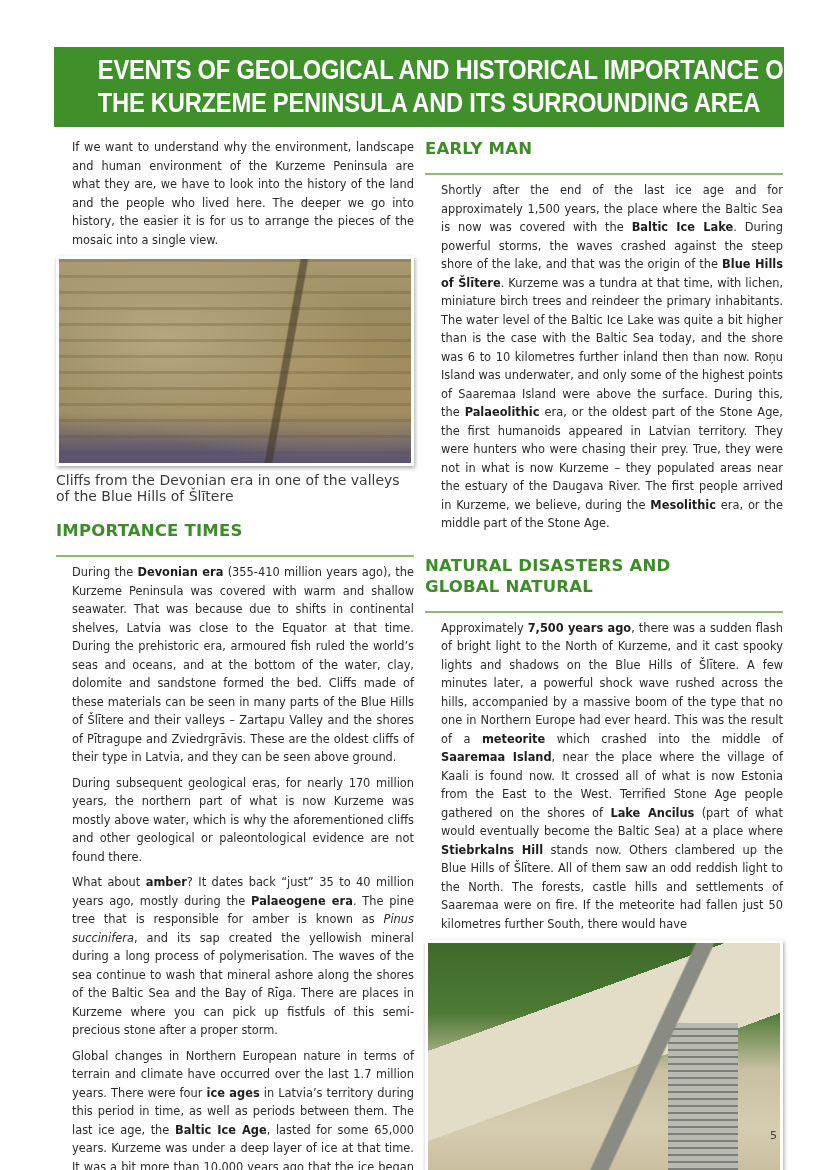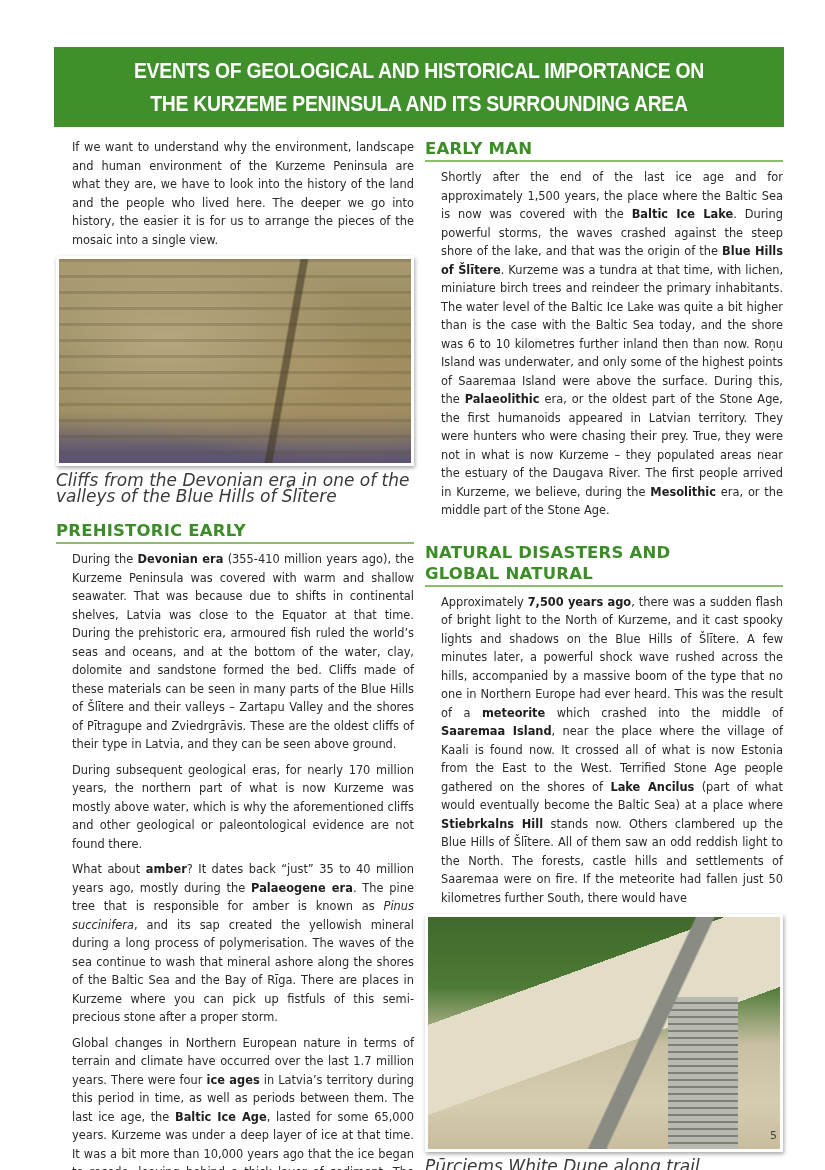--- a/index.html
+++ b/index.html
@@ -1,63 +1,63 @@
 <!DOCTYPE html>
 <html><head>
 <meta charset="utf-8">
 <style>
   html, body { margin: 0; padding: 0; background: #ffffff; }
   body { width: 825px; height: 1170px; position: relative; overflow: hidden;
          font-family: "DejaVu Sans", sans-serif; color: #2a2a2a; }
   .banner { position: absolute; left: 54px; top: 47px; width: 730px; height: 80px;
             background: #3f8f2a; color: #fff; text-align: center;
             font-family: "Liberation Sans", sans-serif; font-weight: bold;
-            font-size: 22px; line-height: 33px; padding-top: 7px; box-sizing: border-box;
+            font-size: 27px; line-height: 33px; padding-top: 7px; box-sizing: border-box;
             letter-spacing: -0.3px; transform-origin: center; }
   .banner div { transform: scaleX(0.88); white-space: nowrap; }
   .col { position: absolute; top: 138px; width: 358px; font-size: 11.4px; line-height: 18.5px; }
   .col-left { left: 56px; }
   .col-right { left: 425px; top: 138px; }
   p { margin: 0 0 7px 16px; text-align: justify; }
   b { color: #1e1e1e; }
   .heading { color: #3c8c28; font-weight: bold; font-size: 16.5px; line-height: 21px;
-             border-bottom: 2px solid #8bbd6b; padding-bottom: 1px; margin: 0 0 6px 0;
+             border-bottom: 2px solid #8bbd6b; padding-bottom: 14px; margin: 0 0 6px 0;
              letter-spacing: 0.2px; }
   .photo { border: 3px solid #fff; box-shadow: 1px 2px 4px rgba(0,0,0,0.35); position: relative; overflow: hidden; }
   .photo-cliffs { width: 352px; height: 204px; margin: 6px 0 6px 0;
     background:
       linear-gradient(100deg, transparent 0 62%, rgba(60,50,30,0.55) 62.5% 64%, transparent 64.5%),
       repeating-linear-gradient(180deg, rgba(90,80,50,0.25) 0 3px, transparent 3px 16px),
       radial-gradient(ellipse at 30% 40%, #b7a780 0%, transparent 60%),
       radial-gradient(ellipse at 80% 55%, #a58f62 0%, transparent 60%),
       linear-gradient(180deg, #a99a70 0%, #8e8458 45%, #9b8a5e 75%, #5d5670 95%, #5b5270 100%); }
   .photo-dune { width: 352px; height: 232px; margin: 0 0 6px 0;
     background:
       linear-gradient(115deg, transparent 0 58%, #8a8c84 58.5% 62%, transparent 62.5%),
       repeating-linear-gradient(180deg, #b8b9b0 0 5px, #7d7f78 5px 7px) 240px 80px / 70px 160px no-repeat,
       linear-gradient(160deg, transparent 0 30%, #e3dcc6 30% 55%, transparent 55%),
       linear-gradient(180deg, #3f6a2c 0%, #4d7a35 30%, #c9c0a2 55%, #d6ccb0 80%, #c8bd9c 100%); }
-  .caption { font-style: italic; color: #3a3a3a; font-size: 17px; line-height: 16px; margin: 0 0 16px 0; }
+  .caption { color: #3a3a3a; font-size: 14px; line-height: 16px; margin: 0 0 16px 0; }
   .page-number { position: absolute; right: 48px; top: 1129px; font-size: 11px; color: #444; }
 </style>
 </head>
 <body>
 
 <div class="banner">
   <div>EVENTS OF GEOLOGICAL AND HISTORICAL IMPORTANCE ON</div>
   <div>THE KURZEME PENINSULA AND ITS SURROUNDING AREA</div>
 </div>
 
 <div class="col col-left">
   <p>If we want to understand why the environment, landscape and human environment of the Kurzeme Peninsula are what they are, we have to look into the history of the land and the people who lived here. The deeper we go into history, the easier it is for us to arrange the pieces of the mosaic into a single view.</p>
 
   <div class="photo photo-cliffs"></div>
   <div class="caption">Cliffs from the Devonian era in one of the valleys of the Blue Hills of Šlītere</div>
 
-  <div class="heading">PREHISTORIC EARLY</div>
+  <div class="heading">IMPORTANCE TIMES</div>
 
   <p><span>During the </span><b>Devonian era</b><span> (355-410 million years ago), the Kurzeme Peninsula was covered with warm and shallow seawater. That was because due to shifts in continental shelves, Latvia was close to the Equator at that time. During the prehistoric era, armoured fish ruled the world’s seas and oceans, and at the bottom of the water, clay, dolomite and sandstone formed the bed. Cliffs made of these materials can be seen in many parts of the Blue Hills of Šlītere and their valleys – Zartapu Valley and the shores of Pītragupe and Zviedrgrāvis. These are the oldest cliffs of their type in Latvia, and they can be seen above ground.</span></p>
 
   <p>During subsequent geological eras, for nearly 170 million years, the northern part of what is now Kurzeme was mostly above water, which is why the aforementioned cliffs and other geological or paleontological evidence are not found there.</p>
 
   <p><span>What about </span><b>amber</b><span>? It dates back “just” 35 to 40 million years ago, mostly during the </span><b>Palaeogene era</b><span>. The pine tree that is responsible for amber is known as </span><i>Pinus succinifera</i><span>, and its sap created the yellowish mineral during a long process of polymerisation. The waves of the sea continue to wash that mineral ashore along the shores of the Baltic Sea and the Bay of Rīga. There are places in Kurzeme where you can pick up fistfuls of this semi-precious stone after a proper storm.</span></p>
 
   <p><span>Global changes in Northern European nature in terms of terrain and climate have occurred over the last 1.7 million years. There were four </span><b>ice ages</b><span> in Latvia’s territory during this period in time, as well as periods between them. The last ice age, the </span><b>Baltic Ice Age</b><span>, lasted for some 65,000 years. Kurzeme was under a deep layer of ice at that time. It was a bit more than 10,000 years ago that the ice began to recede, leaving behind a thick layer of sediment. The </span><b>gravel quarries</b><span> to the South of the Blue Hills of Šlītere, for instance, are a gift from the ice age that is still of use today.</span></p>
 </div>
 

